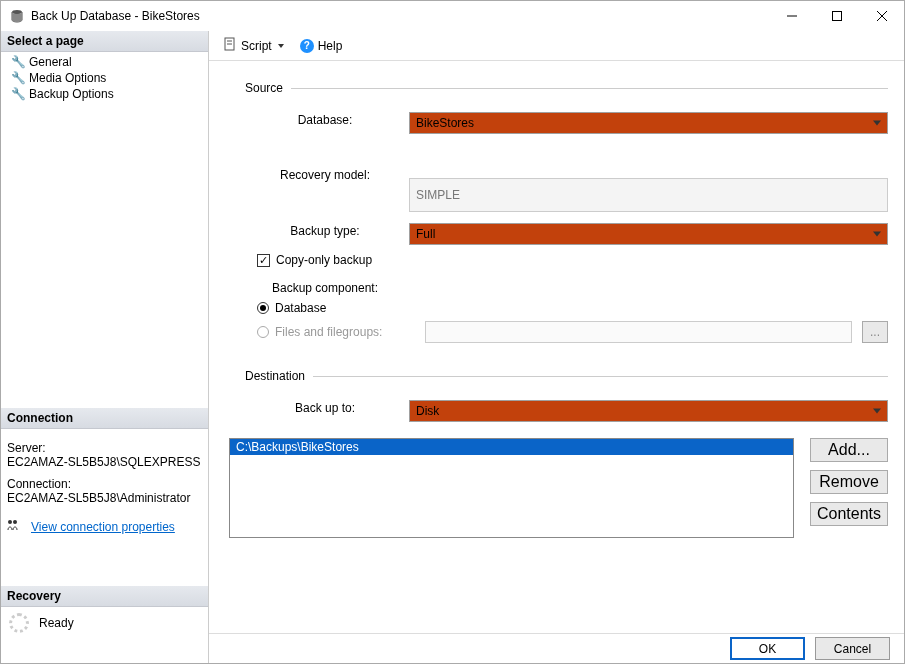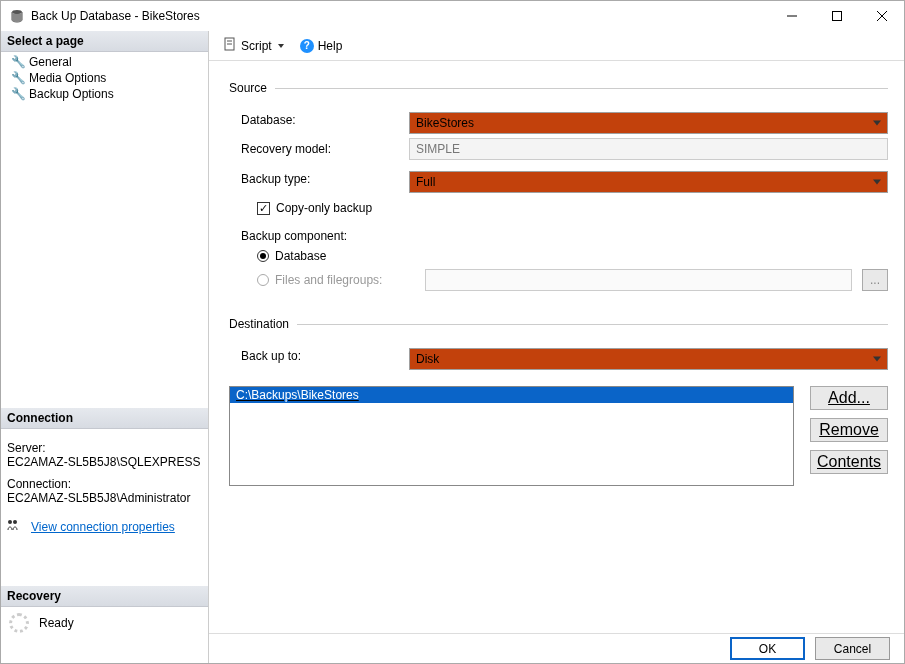--- a/index.html
+++ b/index.html
@@ -28,38 +28,38 @@
   .conn-link-row { display: flex; align-items: center; gap: 6px; padding: 2px 6px 12px 6px; }
   .progress-body { display: flex; align-items: center; gap: 10px; padding: 6px 8px 30px 8px; }
   .spinner { width: 20px; height: 20px; border: 3px dotted #ccc; border-radius: 50%; }
   
   .main-toolbar { height: 30px; border-bottom: 1px solid #ddd; display: flex; align-items: center; padding: 0 8px; gap: 4px; }
   .tb-btn { display: flex; align-items: center; gap: 4px; padding: 2px 6px; cursor: pointer; border-radius: 2px; }
   .tb-drop { width: 0; height: 0; border-left: 3px solid transparent; border-right: 3px solid transparent; border-top: 4px solid #333; margin-left: 2px; }
   .help-icon { width: 14px; height: 14px; border-radius: 50%; background: #1e90ff; color: #fff; font-size: 10px; font-weight: bold; display: inline-flex; align-items: center; justify-content: center; }
   
   .content { flex: 1; padding: 14px 16px 8px 20px; overflow: auto; }
-  .group-label { display: flex; align-items: center; font-size: 12px; margin: 6px 0 10px 0; justify-content: flex-end; }
+  .group-label { display: flex; align-items: center; font-size: 12px; margin: 6px 0 10px 16px; justify-content: flex-end; }
   .group-label .gl-text { margin-right: 8px; }
   .group-label .gl-line { flex: 1; height: 1px; background: #ccc; }
-  .row { display: flex; align-items: center; margin: 4px 0; }
+  .row { display: flex; align-items: center; margin: 4px 0; text-align: center; }
   .row .lab { width: 180px; padding-left: 12px; font-size: 12px; }
   .row .ctrl { flex: 1; }
   .select { width: 100%; height: 22px; background: #c2410c; border: 1px solid #a0a0a0; position: relative; display: flex; align-items: center; padding: 0 20px 0 6px; font-size: 12px; cursor: pointer; margin-top: 7px; }
   .select::after { content: ""; position: absolute; right: 6px; top: 50%; transform: translateY(-50%); width: 0; height: 0; border-left: 4px solid transparent; border-right: 4px solid transparent; border-top: 5px solid #333; }
-  .textbox { width: 100%; height: 22px; border: 1px solid #ccc; background: #fafafa; padding: 0 6px; font-size: 12px; color: #777; display: flex; align-items: center; }
+  .textbox { width: 100%; height: 34px; border: 1px solid #ccc; background: #fafafa; padding: 0 6px; font-size: 12px; color: #777; display: flex; align-items: center; margin-top: 40px; }
   .textbox.readonly { background: #f4f4f4; }
   .check-row { display: flex; align-items: center; padding-left: 28px; margin: 8px 0 14px 0; cursor: pointer; }
   .checkbox { width: 13px; height: 13px; border: 1px solid #333; margin-right: 6px; display: inline-flex; align-items: center; justify-content: center; font-size: 11px; color: #000; }
   .radio-row { display: flex; align-items: center; padding-left: 28px; margin: 6px 0; }
   .radio { width: 12px; height: 12px; border: 1px solid #333; border-radius: 50%; margin-right: 6px; display: inline-flex; align-items: center; justify-content: center; }
   .radio .dot { width: 6px; height: 6px; border-radius: 50%; background: #000; }
   .radio.disabled { border-color: #aaa; }
   .radio-row.disabled { color: #999; cursor: default; }
-  .dest-body { display: flex; gap: 16px; margin-top: 16px; text-decoration: underline; }
+  .dest-body { display: flex; gap: 16px; margin-top: 16px; }
   .dest-list { flex: 1; height: 100px; border: 1px solid #888; background: #fff; overflow: auto; }
   .dest-list .item { padding: 1px 6px; font-size: 12px; color: #fff; background: #0a64c8; cursor: pointer; }
   .dest-btns { width: 78px; display: flex; flex-direction: column; gap: 8px; }
   .btn { height: 24px; background: #e9e9e9; border: 1px solid #aaa; font-size: 16px; cursor: pointer; display: flex; align-items: center; justify-content: center; padding: 0 8px; }
   
   .footer { height: 30px; border-top: 1px solid #ddd; display: flex; align-items: center; justify-content: flex-end; padding: 0 14px; gap: 10px; }
   .footer .fbtn { width: 75px; height: 23px; border: 1px solid #999; background: #e9e9e9; font-size: 12px; cursor: pointer; display: flex; justify-content: center; align-items: center;}
   .footer .fbtn.primary { border: 2px solid #0a64c8; background: #fff; }
 </style>
 </head>

